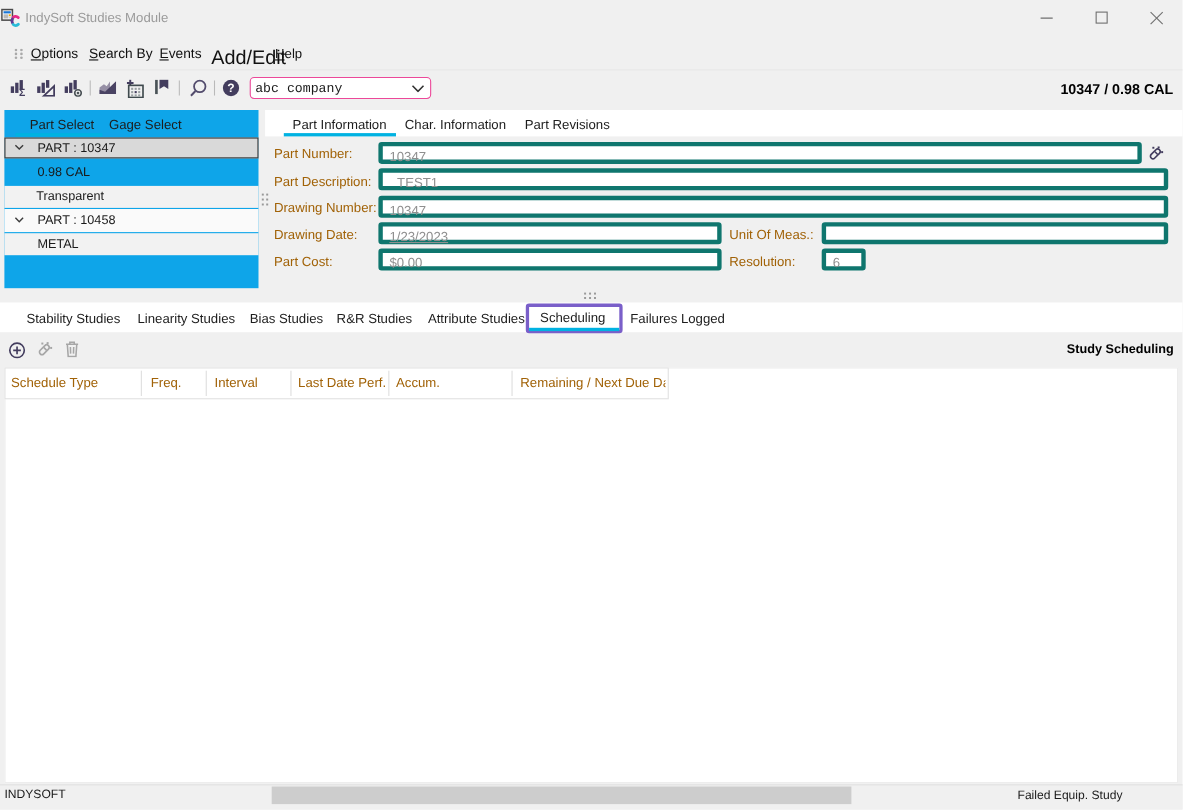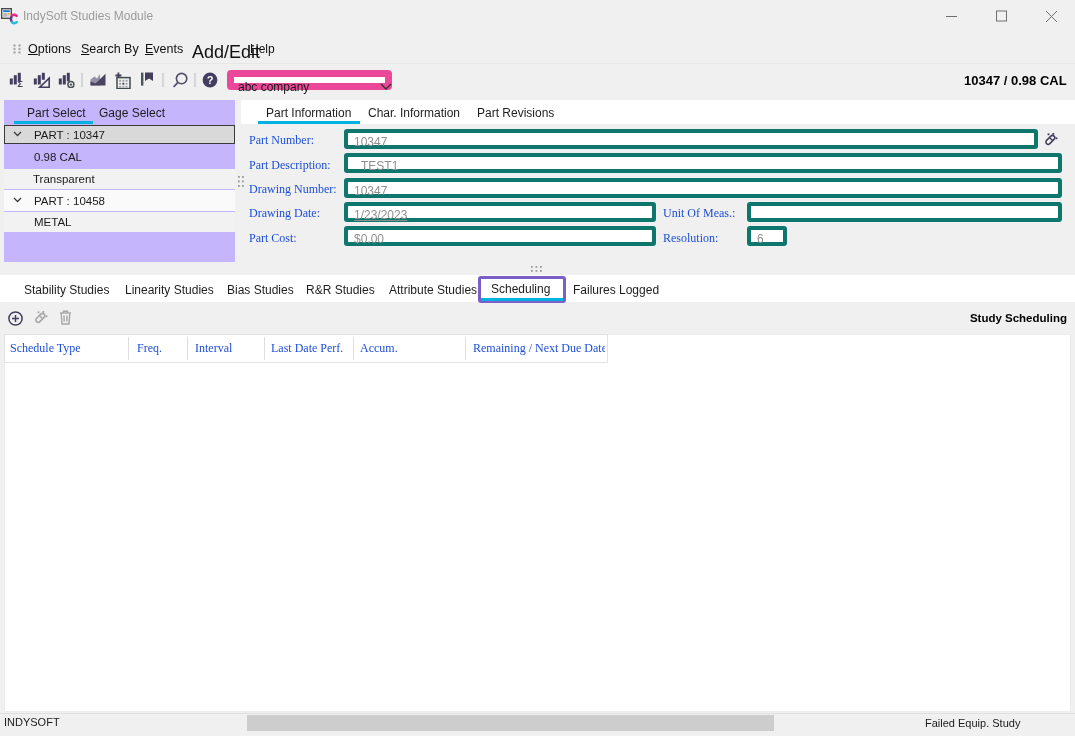--- a/index.html
+++ b/index.html
@@ -1,19 +1,19 @@
 <!DOCTYPE html>
 <html><head>
 <meta charset="utf-8">
 <style>
 * { margin:0; padding:0; box-sizing:border-box; }
 html,body { width:1075px; height:736px; }
 body { background:#f0f0f0; font-family:"Liberation Sans", sans-serif; position:relative; overflow:hidden; -webkit-font-smoothing:antialiased; }
 .abs { position:absolute; }
-.lbl { font-size:12px; color:#1d4ed8; white-space:nowrap;font-family:Liberation Serif, serif; }
+.lbl { font-size:12px; color:#a16207; white-space:nowrap; }
 .inp { position:absolute; background:#fff; border:4px solid #0f766e; border-radius:3px; font-size:12px; color:#8f8f8f; line-height:18px; padding-left:6px; white-space:nowrap; }
 .tabtx { font-size:12px; color:#1d1d1d; white-space:nowrap; }
 svg { display:block; }
 </style>
 </head>
 <body>
 
 <div class="abs" style="left:0;top:0;width:1075px;height:32px;">
   <svg class="abs" style="left:1px;top:7px;" width="18" height="19" viewBox="0 0 18 19">
     <rect x="0.7" y="1.7" width="9.6" height="9.6" fill="#ffffff" stroke="#4a4a4a" stroke-width="1.4"></rect>
@@ -122,30 +122,30 @@
   </svg>
   <svg class="abs" style="left:194px;top:9px;" width="2" height="14">
       <rect width="1" height="14" x="0.5" fill="#b9b9b9"></rect>
     </svg>
 
   <svg class="abs" style="left:202px;top:8px;" width="16" height="16" viewBox="0 0 16 16">
     <circle cx="8" cy="8" r="7.4" fill="#433d5e"></circle>
     <text x="8" y="12" font-size="11" font-weight="bold" fill="#fff" text-anchor="middle" font-family="Liberation Sans">?</text>
   </svg>
 
-  <div class="abs" style="left:227px;top:6px;width:165px;height:20px;background:#fff;border:7px solid #ec4899;border-radius:4px;">
+  <div class="abs" style="left:227px;top:6px;width:165px;height:20px;background:#fff;border:1px solid #ec4899;border-radius:4px;font-family:Liberation Mono, monospace;">
     <span class="abs" style="left:4px;top:2.5px;font-size:12px;color:#1a1a1a;">abc company</span>
     <svg class="abs" style="left:146px;top:6px;" width="12" height="7" viewBox="0 0 12 7">
       <path d="M1 1 L6 6 L11 1" fill="none" stroke="#333" stroke-width="1.4"></path>
     </svg>
   </div>
   <span class="abs" style="left:964px;top:9px;font-size:13px;font-weight:bold;color:#000;">10347 / 0.98 CAL</span>
 </div>
 
-<div class="abs" style="left:4px;top:100px;width:231px;height:162px;background:#c4b5fd;">
+<div class="abs" style="left:4px;top:100px;width:231px;height:162px;background:#0ea5e9;">
   <span class="tabtx abs" style="left:23px;top:6px;">Part Select</span>
   <span class="tabtx abs" style="left:95px;top:6px;">Gage Select</span>
   <div class="abs" style="left:10px;top:21px;width:79px;height:3px;background:#00b2e2;"></div>
 
   <div class="abs" style="left:0px;top:25px;width:231px;height:19px;background:#d9d9d9;border:1px solid #3a3a3a;"></div>
   <svg class="abs" style="left:9px;top:31px;" width="9" height="6" viewBox="0 0 9 6">
       <path d="M1 1 L4.5 4.5 L8 1" fill="none" stroke="#3d3d3d" stroke-width="1.3"></path>
     </svg>
   <span class="abs" style="left:30px;top:29px;font-size:11.5px;color:#1a1a1a;">PART : 10347</span>
   <span class="abs" style="left:30px;top:51px;font-size:11.5px;color:#1a1a1a;">0.98 CAL</span>

